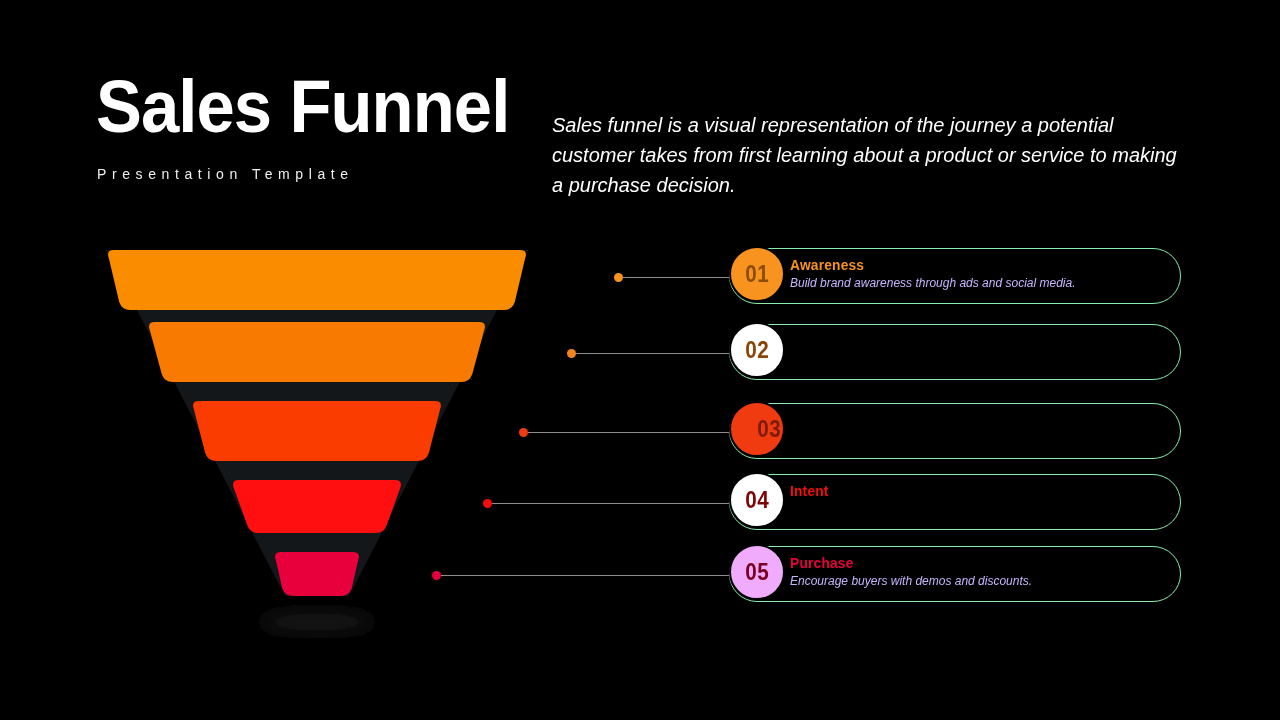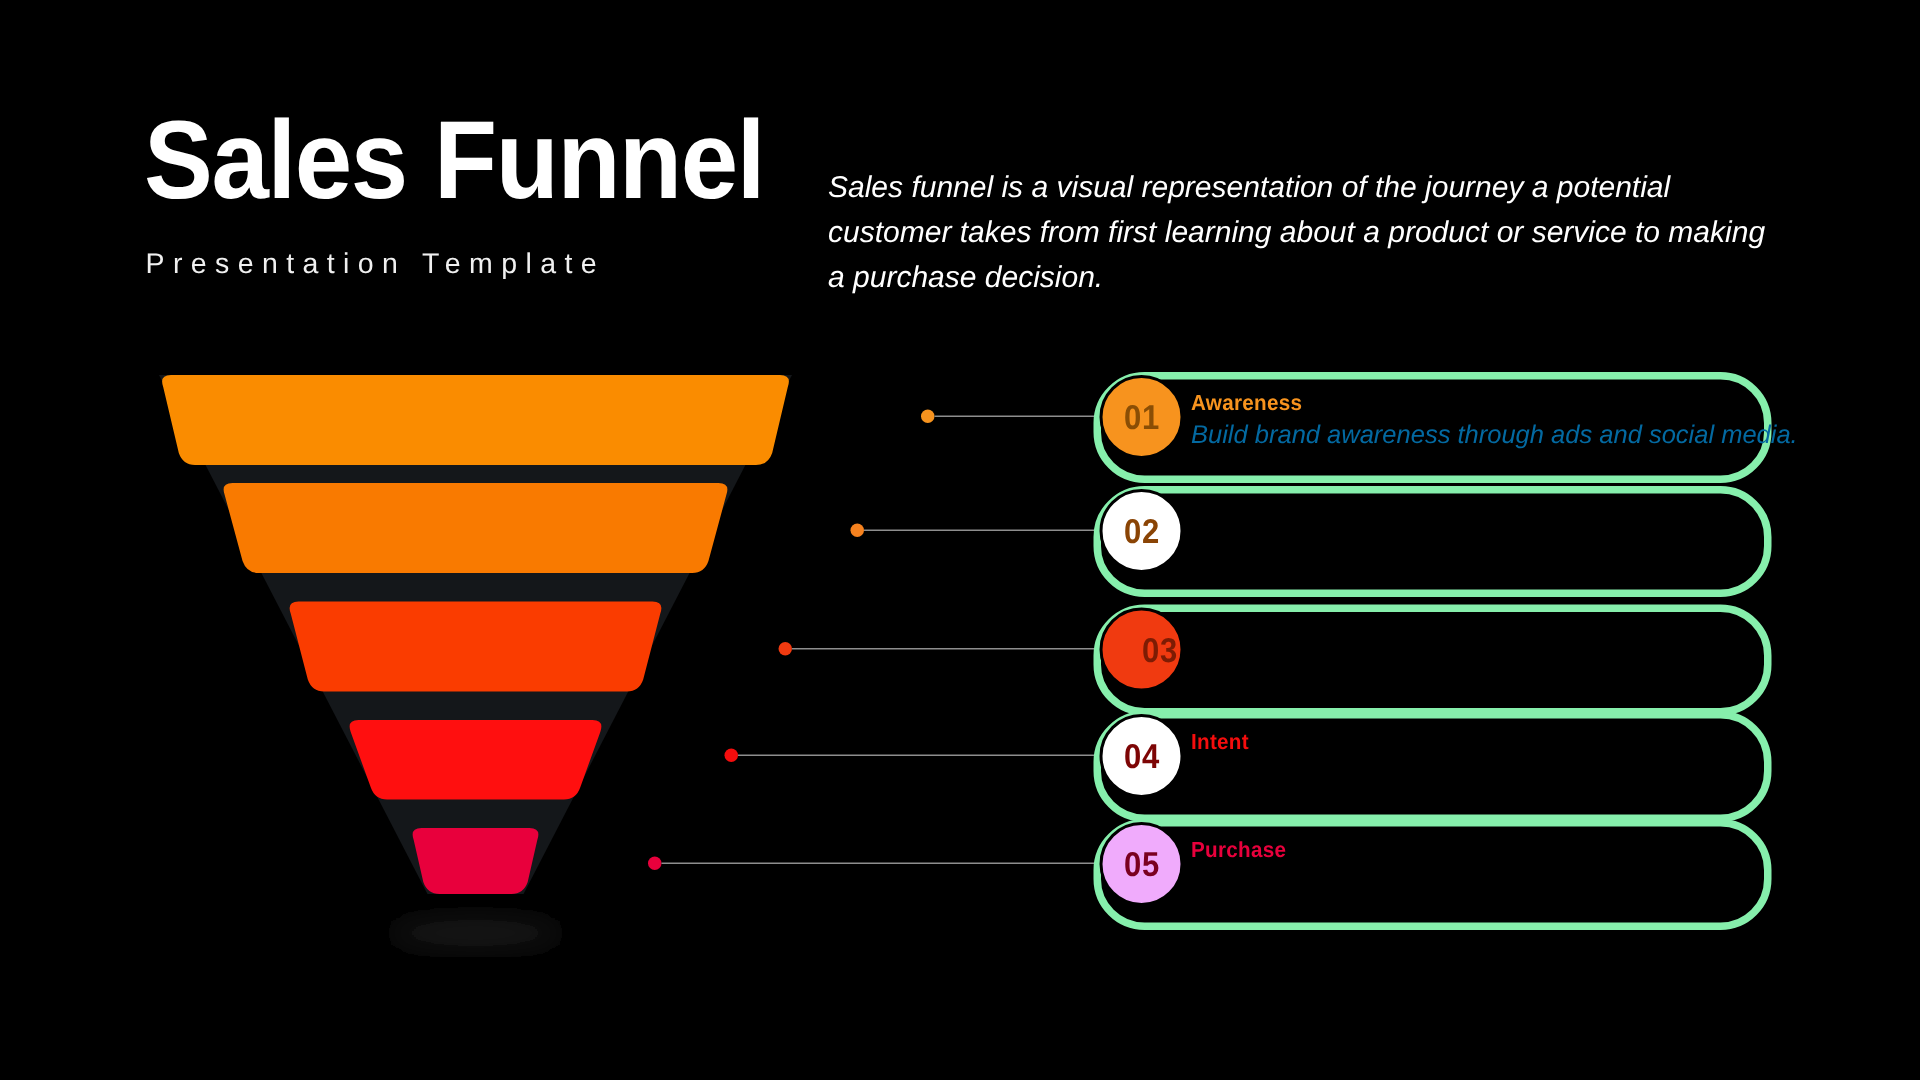--- a/index.html
+++ b/index.html
@@ -32,21 +32,21 @@
     letter-spacing: -1px;
     color: #ffffff;
     transform: scaleX(0.93);
     transform-origin: left center;
     white-space: nowrap;
   }
   .subtitle {
     position: absolute;
     left: 97px;
     top: 166px;
-    font-size: 19px;
+    font-size: 14px;
     font-weight: 400;
     letter-spacing: 5.6px;
     color: #f0f0f0;
     white-space: nowrap;
   }
   .lead {
     position: absolute;
     left: 552px;
     top: 110px;
     width: 632px;
@@ -83,22 +83,22 @@
     height: 1px;
     flex: 1 1 auto;
     background: #8e8e8e;
   }
 
   
   .card {
     position: absolute;
     left: 729px;
     width: 452px;
-    height: 74px;
-    border: 5px solid #86efac;
+    height: 56px;
+    border: 1px solid #86efac;
     border-radius: 34px;
     background: #000000;
     box-sizing: border-box;
   }
   .badge {
     position: absolute;
     left: -1px;
     top: -3px;
     width: 56px;
     height: 56px;
@@ -125,23 +125,23 @@
   .card-title {
     font-family: "Liberation Sans Narrow", "Liberation Sans", sans-serif;
     font-weight: 700;
     font-size: 14.5px;
     letter-spacing: 0.2px;
     transform: scaleX(0.95);
     transform-origin: left center;
     margin: 0 0 3px 0;
   }
   .card-desc {
-    font-size: 17px;
+    font-size: 12px;
     font-style: italic;
-    color: #0369a1;
+    color: #c4b5fd;
     margin: 0;
     white-space: nowrap;
   }
 </style>
 </head>
 <body>
 
 <div class="slide">
 
   <div class="title">Sales Funnel</div>
@@ -214,17 +214,18 @@
         <div class="card-body">
           <p class="card-title" style="color: rgb(245, 13, 13);">Intent</p>
         </div>
       </div>
       <div class="card" style="top: 546px;">
         <div class="badge" style="background: #f0abfc;">
           <span style="color: rgb(122, 0, 32);">05</span>
         </div>
         <div class="card-body">
           <p class="card-title" style="color: rgb(232, 0, 60);">Purchase</p>
+          <p class="card-desc">Encourage buyers with demos and discounts.</p>
         </div>
       </div>
     </div>
 
 </div>
 
 </body></html>

